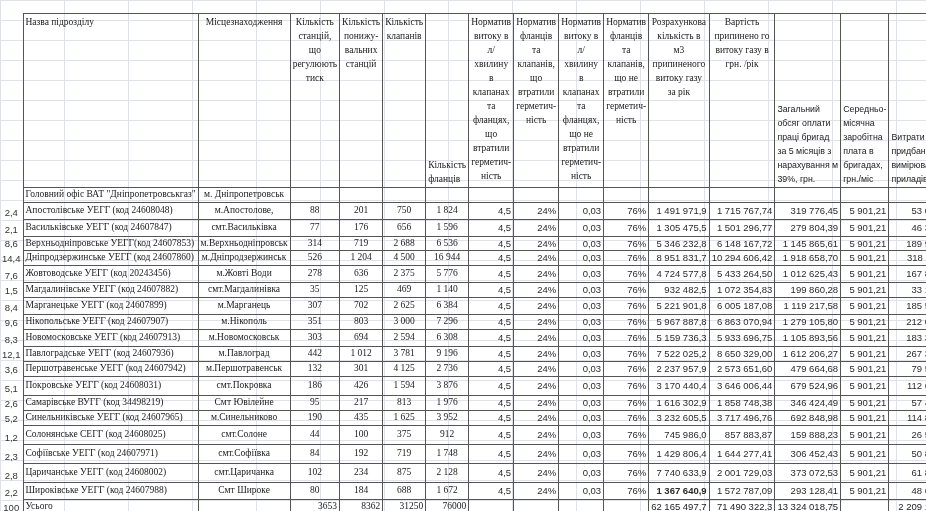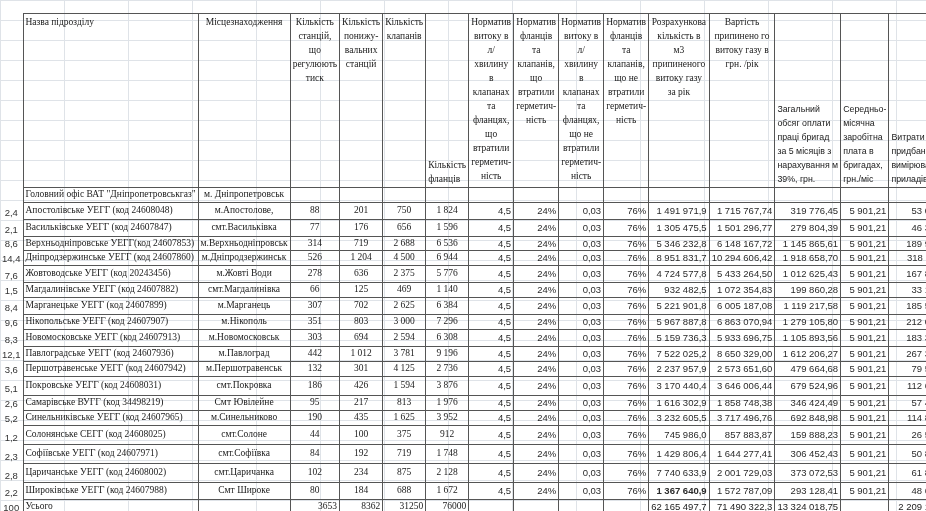--- a/index.html
+++ b/index.html
@@ -143,21 +143,21 @@
         <td class="c rnum" style="vertical-align: middle;">5 901,21</td>
         <td class="c rnum" style="vertical-align: middle;">189 985,18</td>
       </tr>
       <tr style="height: 15px;">
         <td class="pct">14,4</td>
         <td class="c name">Дніпродзержинське УЕГГ (код 24607860)</td>
         <td class="c loc" style="vertical-align: middle;">м.Дніпродзержинськ</td>
         <td class="c num" style="vertical-align: middle;">526</td>
         <td class="c num" style="vertical-align: middle;">1 204</td>
         <td class="c num" style="vertical-align: middle;">4 500</td>
-        <td class="c num" style="vertical-align: middle;">6 944</td>
+        <td class="c num" style="vertical-align: middle;">16 944</td>
         <td class="c rnum" style="vertical-align: middle;">4,5</td>
         <td class="c rnum" style="vertical-align: middle;">24%</td>
         <td class="c rnum" style="vertical-align: middle;">0,03</td>
         <td class="c rnum" style="vertical-align: middle;">76%</td>
         <td class="c rnum" style="vertical-align: middle;">8 951 831,7</td>
         <td class="c rnum" style="vertical-align: middle;">10 294 606,42</td>
         <td class="c rnum" style="vertical-align: middle;">1 918 658,70</td>
         <td class="c rnum" style="vertical-align: middle;">5 901,21</td>
         <td class="c rnum" style="vertical-align: middle;">318 114,72</td>
       </tr>
@@ -176,21 +176,21 @@
         <td class="c rnum" style="vertical-align: middle;">4 724 577,8</td>
         <td class="c rnum" style="vertical-align: middle;">5 433 264,50</td>
         <td class="c rnum" style="vertical-align: middle;">1 012 625,43</td>
         <td class="c rnum" style="vertical-align: middle;">5 901,21</td>
         <td class="c rnum" style="vertical-align: middle;">167 893,88</td>
       </tr>
       <tr style="height: 15px;">
         <td class="pct">1,5</td>
         <td class="c name">Магдалинівське УЕГГ (код 24607882)</td>
         <td class="c loc" style="vertical-align: middle;">смт.Магдалинівка</td>
-        <td class="c num" style="vertical-align: middle;">66</td>
+        <td class="c num" style="vertical-align: middle;">35</td>
         <td class="c num" style="vertical-align: middle;">125</td>
         <td class="c num" style="vertical-align: middle;">469</td>
         <td class="c num" style="vertical-align: middle;">1 140</td>
         <td class="c rnum" style="vertical-align: middle;">4,5</td>
         <td class="c rnum" style="vertical-align: middle;">24%</td>
         <td class="c rnum" style="vertical-align: middle;">0,03</td>
         <td class="c rnum" style="vertical-align: middle;">76%</td>
         <td class="c rnum" style="vertical-align: middle;">932 482,5</td>
         <td class="c rnum" style="vertical-align: middle;">1 072 354,83</td>
         <td class="c rnum" style="vertical-align: middle;">199 860,28</td>

